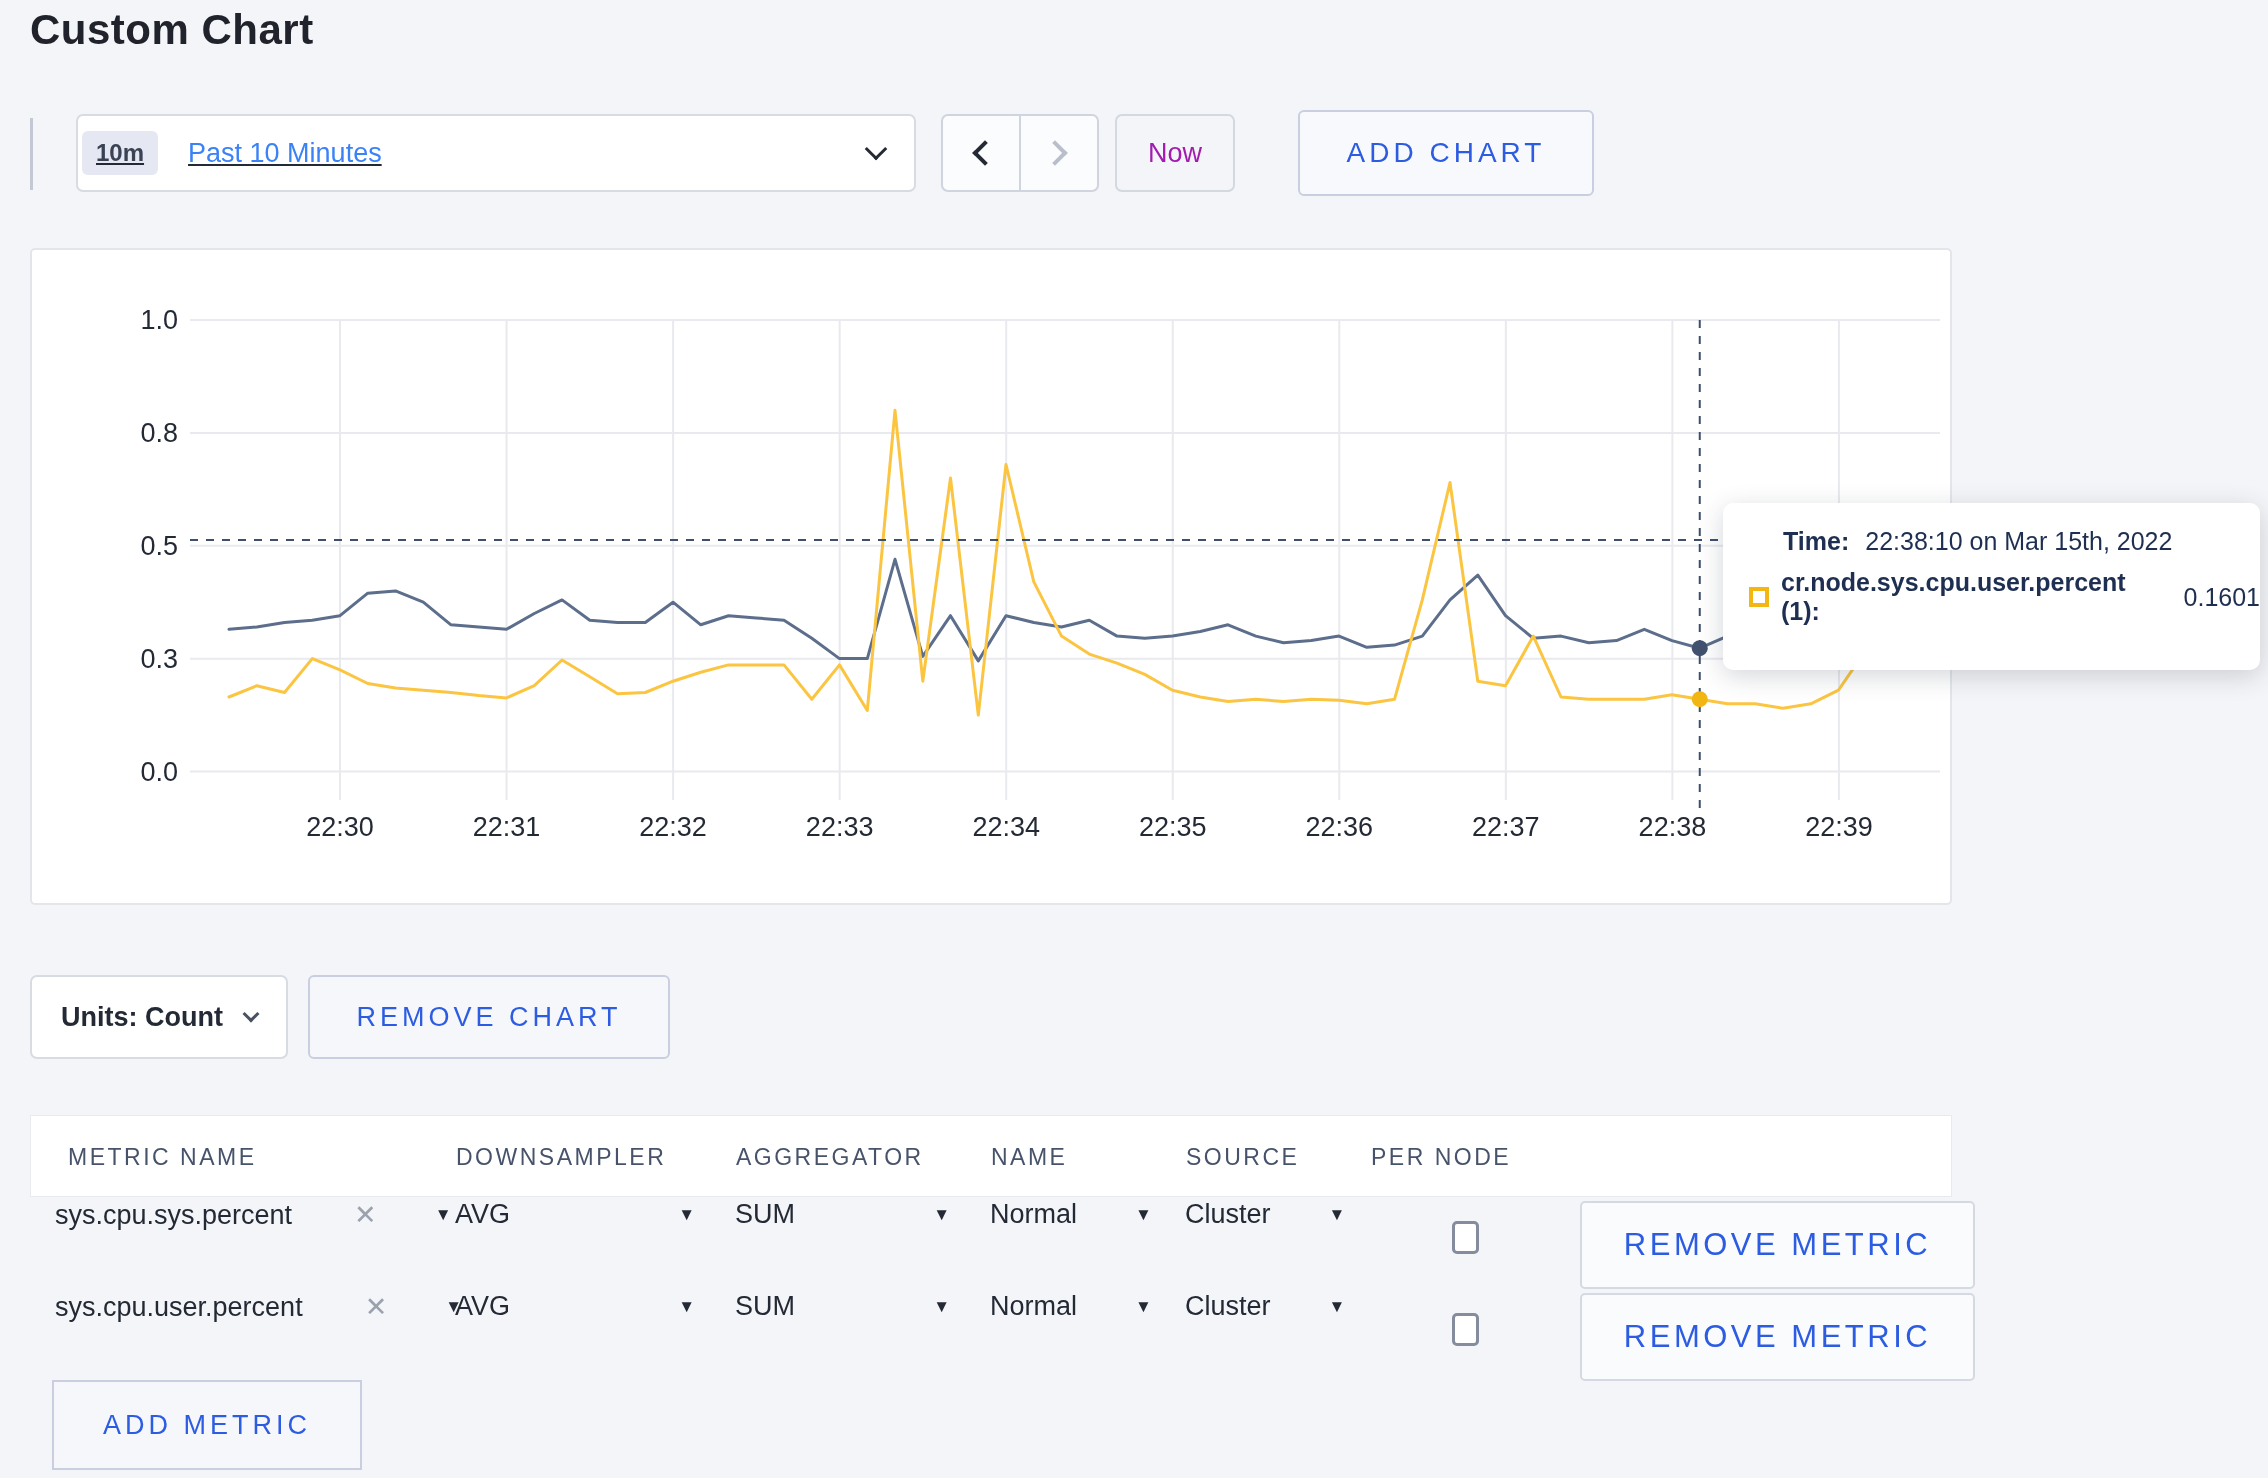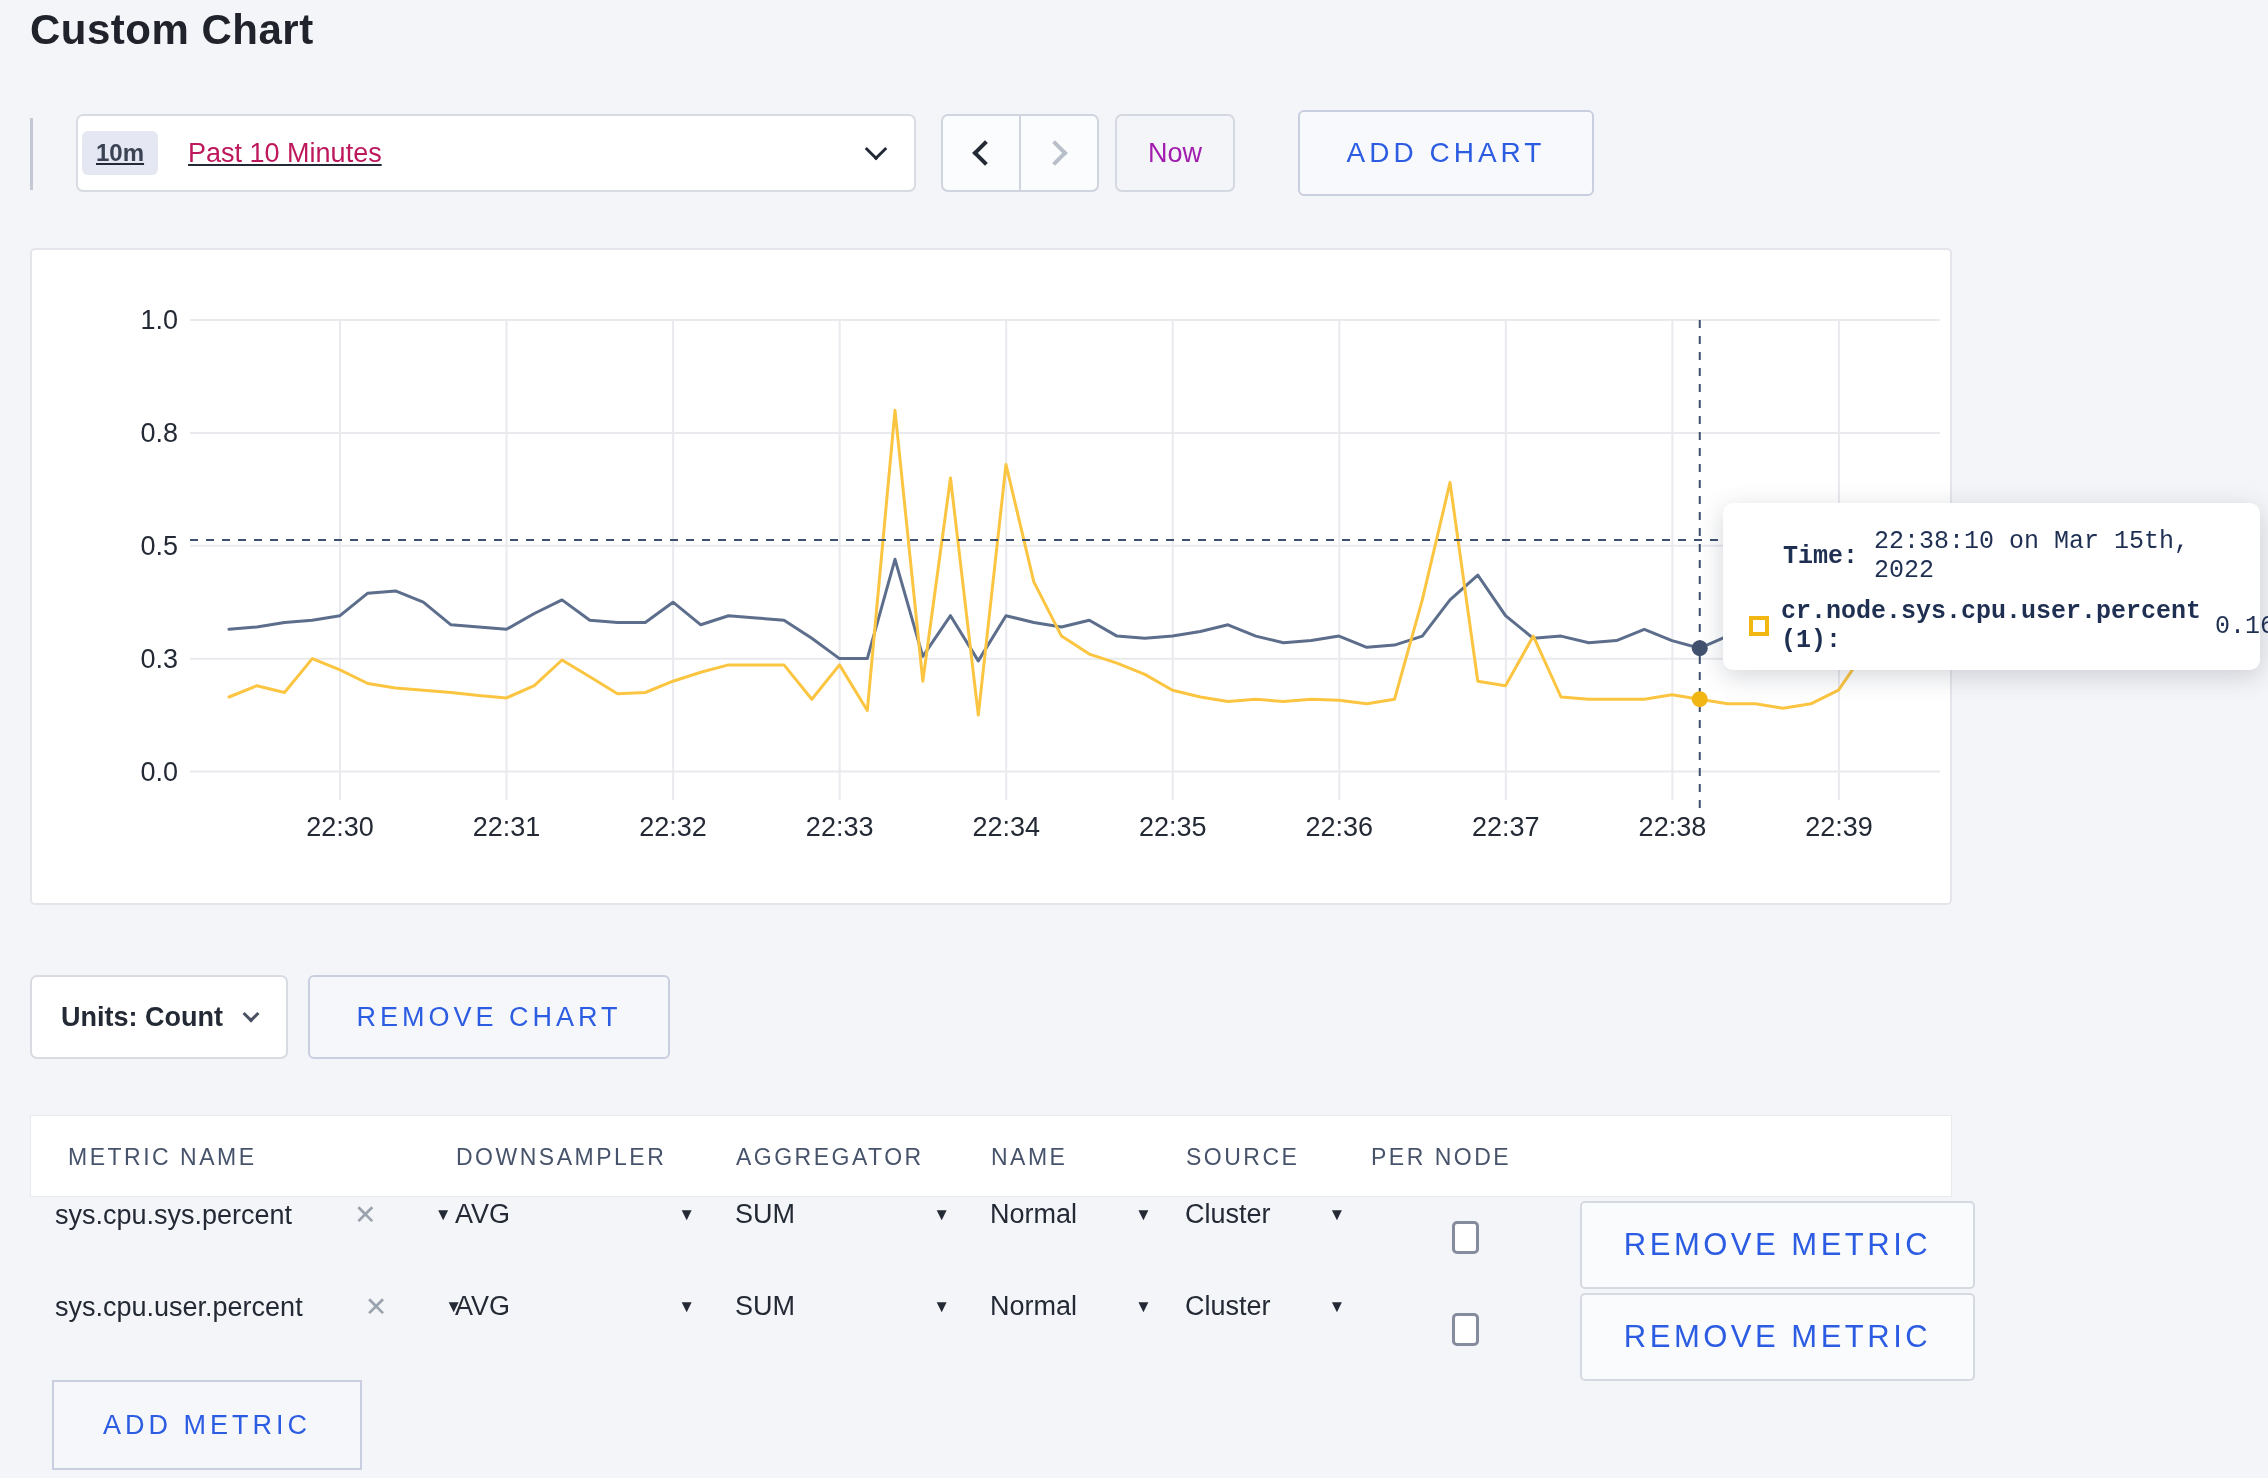--- a/index.html
+++ b/index.html
@@ -24,21 +24,21 @@
   .tb-divider { left:30px; top:118px; width:3px; height:72px; background:#c3c8d4; }
   .time-select {
     left:76px; top:114px; width:840px; height:78px;
     background:#ffffff; border:2px solid #d8dbe2; border-radius:7px;
     display:flex; align-items:center; padding:0 30px 0 4px; cursor:pointer;text-decoration:underline;
   }
   .time-badge {
     background:#e5e8f2; border-radius:6px; padding:8px 14px;
     font-size:24px; font-weight:bold; color:#3a4254;
   }
-  .time-label { margin-left:30px; font-size:27px; color:#be185d; }
+  .time-label { margin-left:30px; font-size:27px; color:#3b82f6; }
   .chev {
     width:16px; height:16px; border-right:3px solid #242a35; border-bottom:3px solid #242a35;
     transform:rotate(45deg); margin-left:auto; margin-top:-8px;
   }
   .nav-group {
     left:941px; top:114px; width:158px; height:78px;
     border:2px solid #cfd4de; border-radius:7px; background:#fbfcfd;
     display:flex;
   }
   .nav-cell { flex:1; display:flex; align-items:center; justify-content:center; cursor:pointer; }
@@ -65,21 +65,21 @@
   }
   .chart-svg { left:30px; top:248px; }
 
   
   .tooltip {
     left:1723px; top:503px; width:537px; height:167px;
     background:#ffffff; border-radius:10px;
     box-shadow:0 6px 26px rgba(40,50,70,0.20);
     padding:24px 0 0 26px;
     display:flex; flex-direction:column; gap:12px;
-    font-size:25px; color:#1e2f52;font-family:Liberation Mono, monospace;
+    font-size:25px; color:#1e2f52;
   }
   .tt-row { display:flex; align-items:center; }
   .tt-time-label { font-weight:bold; margin-left:34px; }
   .tt-time-value { margin-left:16px; }
   .tt-swatch { width:20px; height:20px; border:4px solid #1e3156; margin-right:12px; flex:0 0 auto; }
   .tt-name { font-weight:bold; }
   .tt-value { margin-left:14px; }
 
   
   .units-select {

